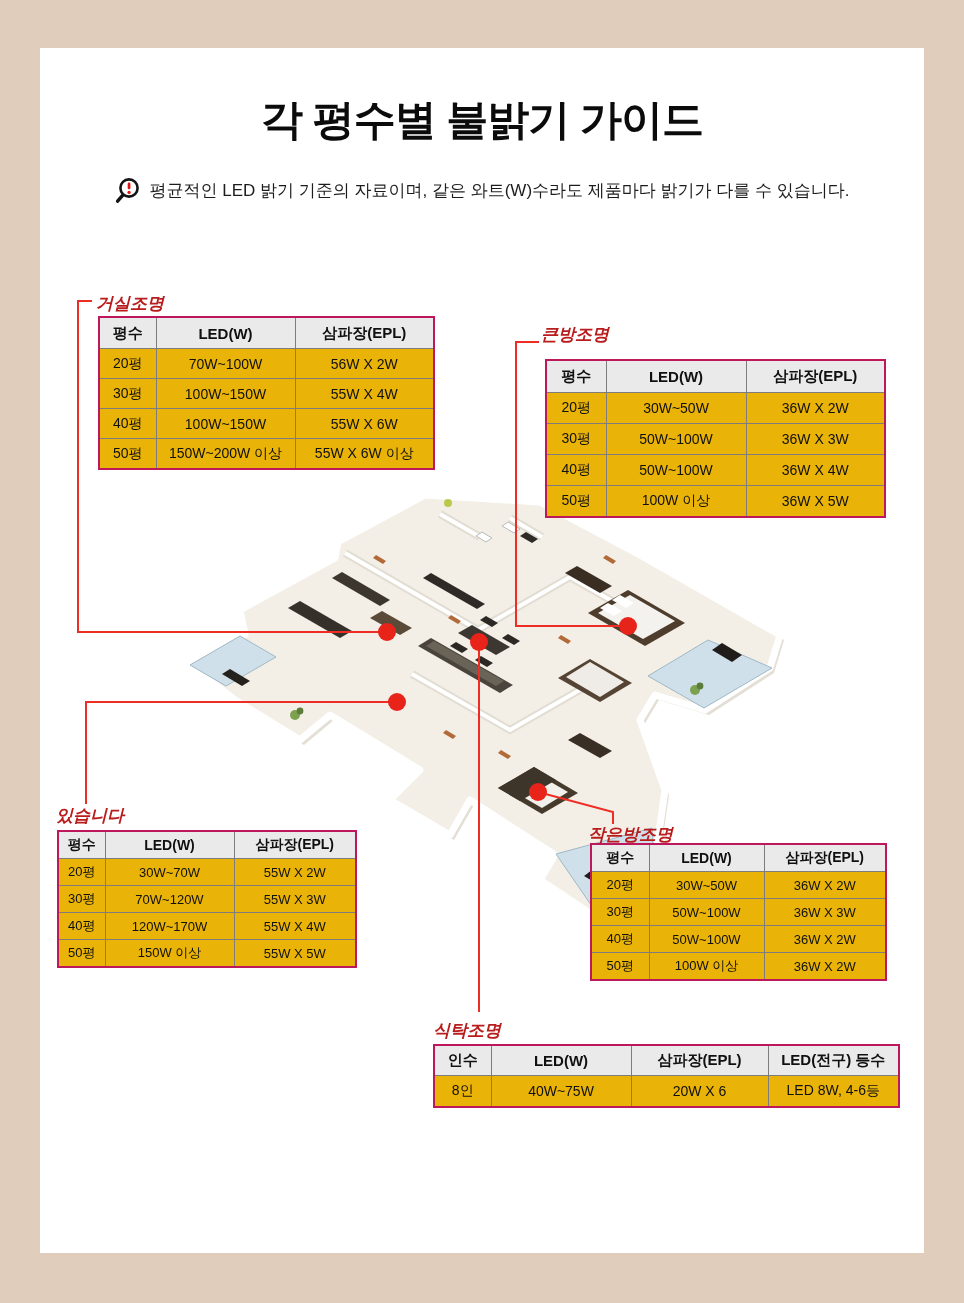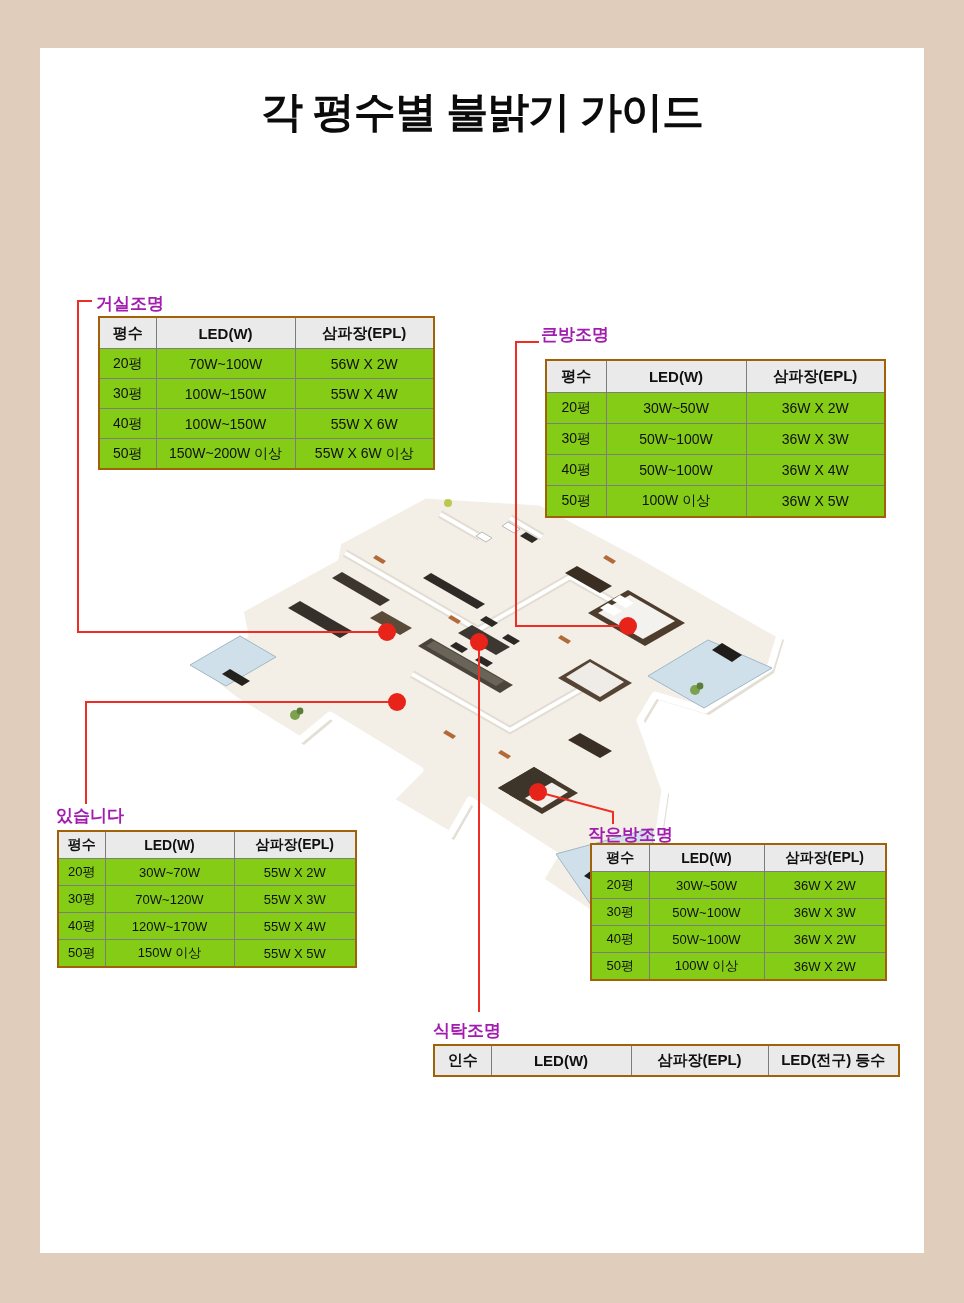--- a/index.html
+++ b/index.html
@@ -1,26 +1,26 @@
 <!DOCTYPE html>
 <html><head>
 <meta charset="utf-8">
 <style>
   html,body{margin:0;padding:0;background:#e1cdbc;}
   #page{position:relative;width:964px;height:1303px;background:#e1cdbc;overflow:hidden;
         font-family:"Liberation Sans","DejaVu Sans",sans-serif;}
   .content{position:absolute;left:40px;top:48px;width:884px;height:1205px;background:#ffffff;}
-  .page-title{position:absolute;left:0;right:0;top:84px;text-align:center;
+  .page-title{position:absolute;left:0;right:0;top:92px;text-align:center;
         font-size:42px;font-weight:800;color:#0b0b0b;letter-spacing:-1px;}
   .notice{position:absolute;left:0;right:0;top:177px;display:flex;justify-content:center;
         align-items:center;gap:9px;font-size:17px;color:#1c1c1c;}
   .notice svg{flex:0 0 auto;}
-  .tbl-label{position:absolute;color:#a21caf;font-weight:700;font-size:17px;z-index:4;}
-  table.guide{position:absolute;border-collapse:collapse;table-layout:fixed;background:#84cc16;
-        border:2px solid #a16207;z-index:3;}
+  .tbl-label{position:absolute;color:#b91c1c;font-weight:700;font-size:17px;z-index:4;font-style:italic;}
+  table.guide{position:absolute;border-collapse:collapse;table-layout:fixed;background:#eab308;
+        border:2px solid #be185d;z-index:3;}
   .guide th,.guide td{border:1px solid #7d7d7d;text-align:center;vertical-align:middle;
         padding:0;color:#101010;overflow:hidden;white-space:nowrap;}
   .guide th{background:#eaeaea;font-weight:700;}
   .t-living{left:98px;top:316px;width:335px;font-size:14px;}
   .t-living th{height:30px;font-size:15px;}  .t-living td{height:29px;}
   .t-big{left:545px;top:359px;width:339px;font-size:14px;}
   .t-big th{height:31px;font-size:15px;}     .t-big td{height:30px;}
   .t-kitchen{left:57px;top:830px;width:298px;font-size:13px;}
   .t-kitchen th{height:26px;font-size:14px;} .t-kitchen td{height:26px;}
   .t-small{left:590px;top:843px;width:295px;font-size:13px;}
@@ -31,20 +31,29 @@
   #floorplan{position:absolute;left:180px;top:478px;z-index:1;}
 </style>
 </head>
 <body>
 
 <div id="page">
   <div class="content"></div>
 
   <div class="page-title">각 평수별 불밝기 가이드</div>
 
+  <div class="notice">
+    <svg width="26" height="27" viewBox="0 0 26 27">
+      <circle cx="14" cy="11" r="8.6" fill="none" stroke="#141414" stroke-width="2.6"></circle>
+      <line x1="7.6" y1="18.4" x2="2.6" y2="24.2" stroke="#141414" stroke-width="3.4" stroke-linecap="round"></line>
+      <rect x="12.7" y="5.6" width="2.7" height="6.6" rx="1.3" fill="#e01410"></rect>
+      <circle cx="14.05" cy="15.4" r="1.65" fill="#e01410"></circle>
+    </svg>
+    <span>평균적인 LED 밝기 기준의 자료이며, 같은 와트(W)수라도 제품마다 밝기가 다를 수 있습니다.</span>
+  </div>
 
   <svg id="floorplan" width="612" height="456" viewBox="0 0 612 456">
     <g>
       <polygon points="14,192 69,162 64,137 159,85 162,69 249,22 364,29 464,82 604,162 594,195 529,237 479,222 464,247 489,317 479,387 424,447 364,407 379,382 294,327 274,362 214,327 244,297 154,242 124,267 59,227" fill="#dcd7cb" opacity="0.8"></polygon>
       <polygon points="10,187 65,157 60,132 155,80 158,64 245,17 360,24 460,77 600,157 590,190 525,232 475,217 460,242 485,312 475,382 420,442 360,402 375,377 290,322 270,357 210,322 240,292 150,237 120,262 55,222" fill="#f3efe6" stroke="#ffffff" stroke-width="7" stroke-linejoin="round"></polygon>
     </g>
     <g stroke="#9fb8c6" stroke-width="1">
       <polygon points="10,187 60,158 96,179 46,208" fill="#cfe0ea"></polygon>
       <polygon points="528,162 592,190 524,230 468,198" fill="#cfe0ea"></polygon>
       <polygon points="376,376 472,350 474,384 420,440" fill="#cfe0ea"></polygon>
@@ -303,15 +312,21 @@
       </colgroup>
     <thead>
         <tr>
       <th>인수</th>
       <th>LED(W)</th>
       <th>삼파장(EPL)</th>
       <th>LED(전구) 등수</th>
     </tr>
       </thead>
     <tbody>
+      <tr>
+        <td>8인</td>
+        <td>40W~75W</td>
+        <td>20W X 6</td>
+        <td>LED 8W, 4-6등</td>
+      </tr>
     </tbody>
   </table>
 </div>
 
 </body></html>

